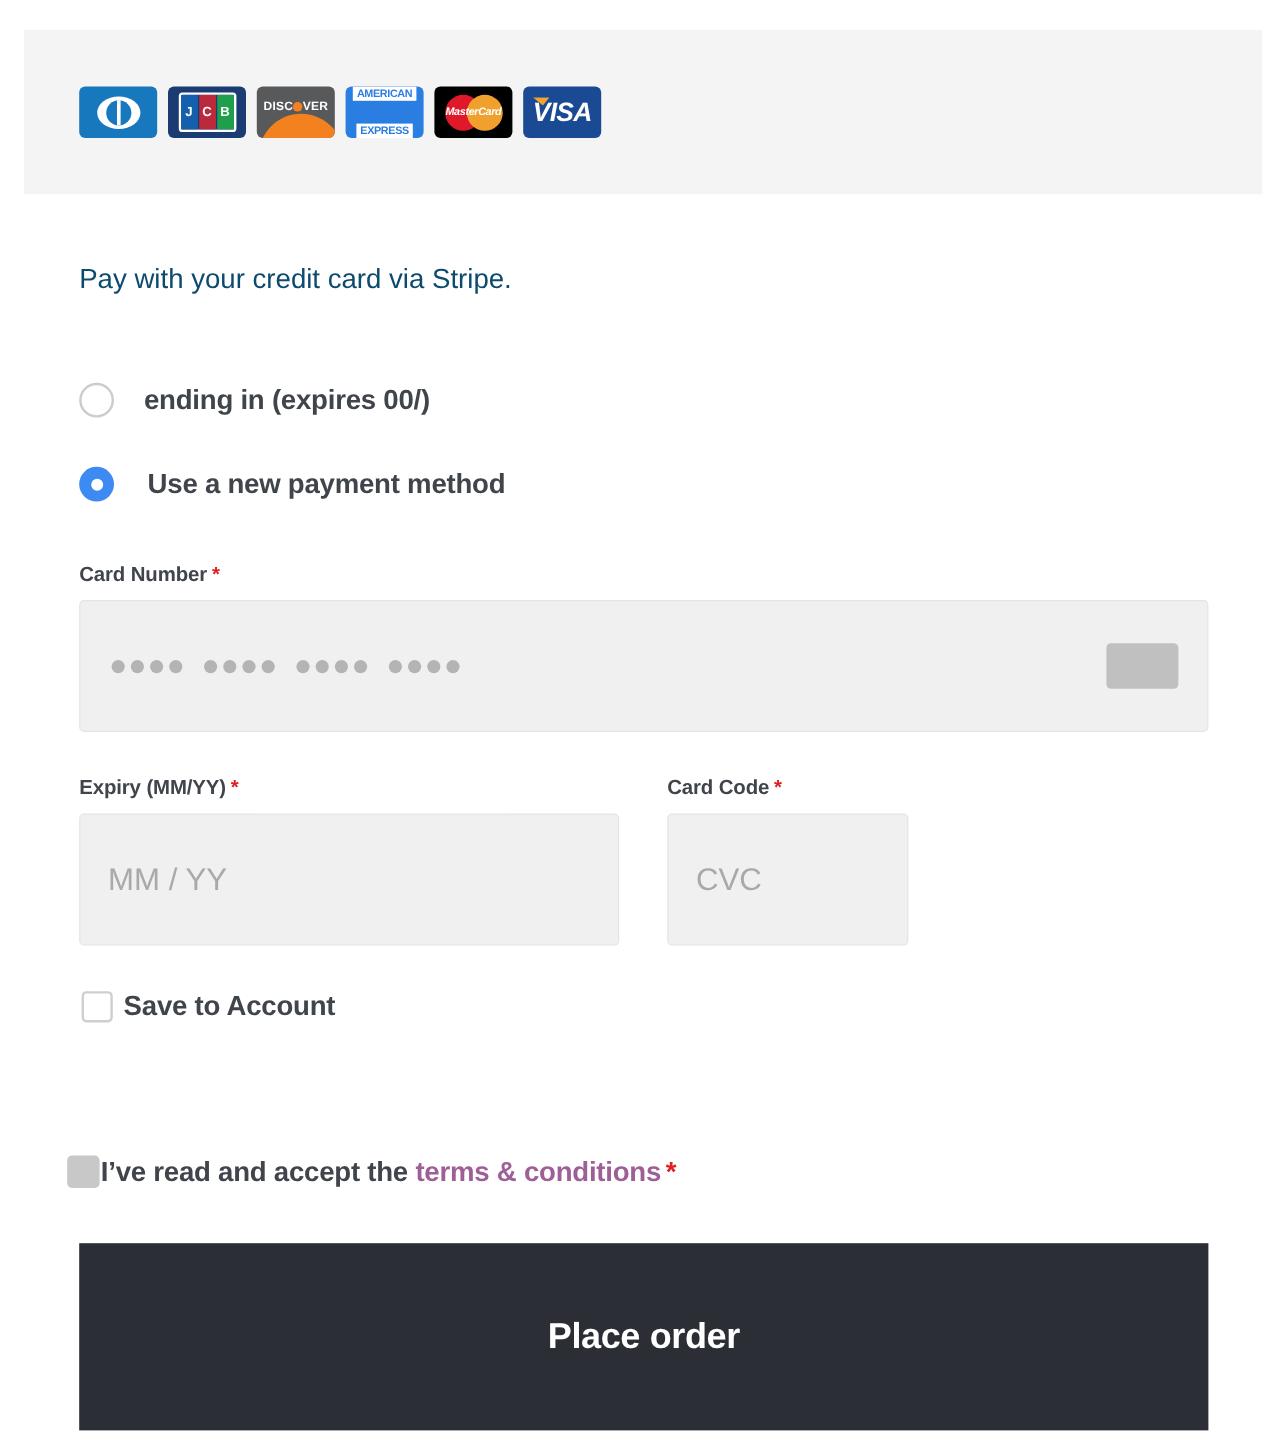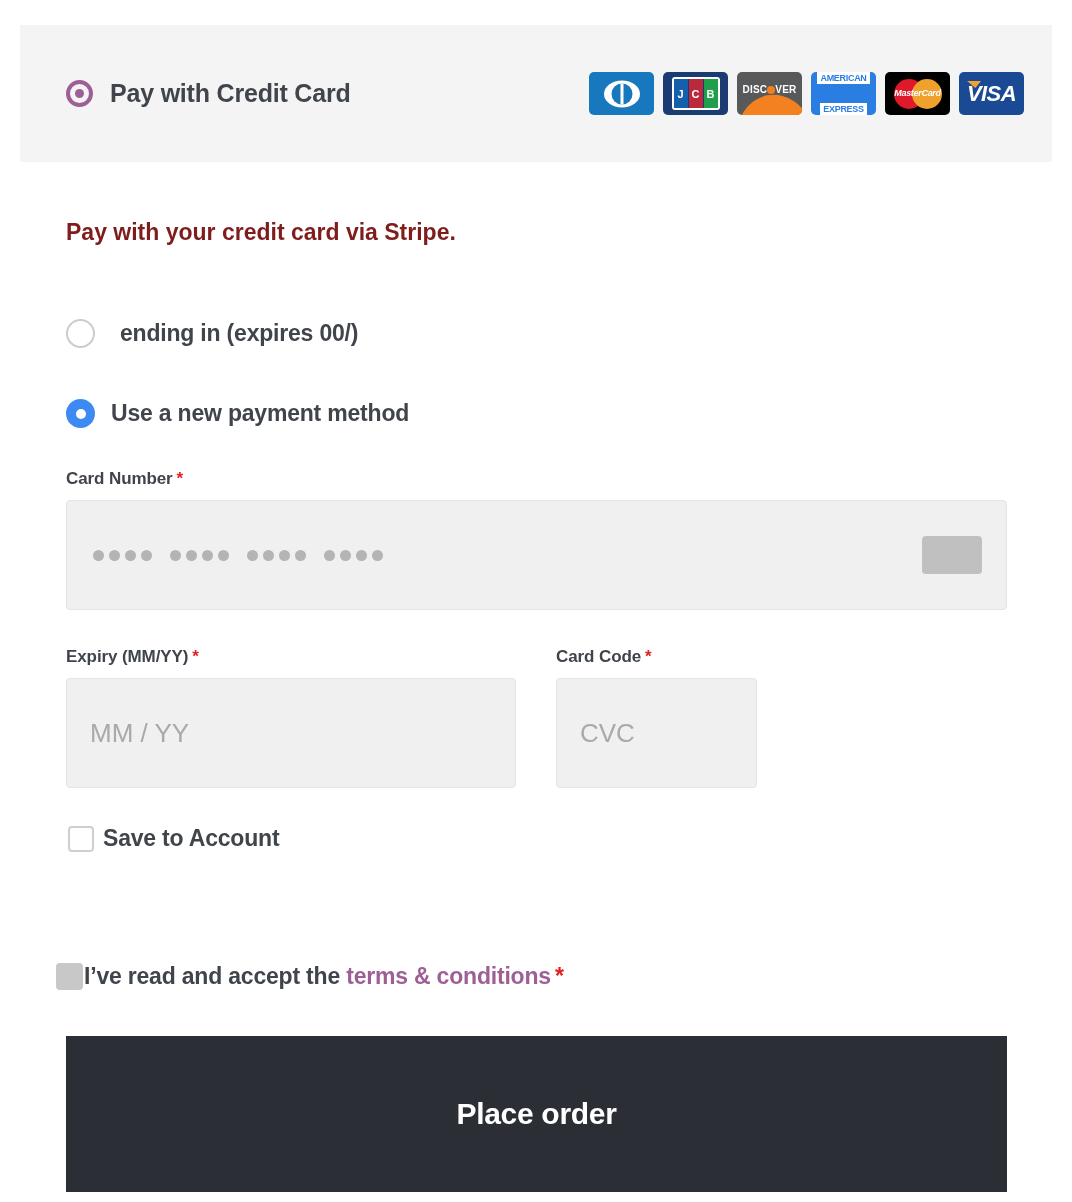--- a/index.html
+++ b/index.html
@@ -192,31 +192,31 @@
     background: #f0a32e;
     clip-path: polygon(0 0, 100% 0, 60% 100%);
   }
 
   
   .intro {
     position: absolute;
     left: 66px;
     top: 219px;
     font-size: 23px;
-    color: #7f1d1d;
-    font-weight: 700;
+    color: #0c4a6e;
+    font-weight: 400;
   }
 
   .method-row {
     position: absolute;
     display: flex;
     align-items: center;
   }
   .method-saved { left: 66px; top: 319px; gap: 25px; }
-  .method-new   { left: 66px; top: 399px; gap: 16px; }
+  .method-new   { left: 66px; top: 389px; gap: 28px; }
 
   .radio-empty {
     width: 29px; height: 29px;
     border-radius: 50%;
     background: #ffffff;
     border: 2px solid #cccccc;
     flex: none;
   }
 
   .radio-blue {
@@ -368,24 +368,20 @@
     cursor: pointer;
   }
 </style>
 </head>
 <body>
 
 <div class="page">
 
   <div class="pm-header">
 
-    <div class="pm-header-left">
-      <span class="radio-purple"></span>
-      <span class="pm-header-title">Pay with Credit Card</span>
-    </div>
 
     <div class="card-logos">
 
       <div class="card-logo logo-diners">
         <span class="oval"></span>
         <span class="inner"></span>
         <span class="split"></span>
       </div>
 
       <div class="card-logo logo-jcb">

